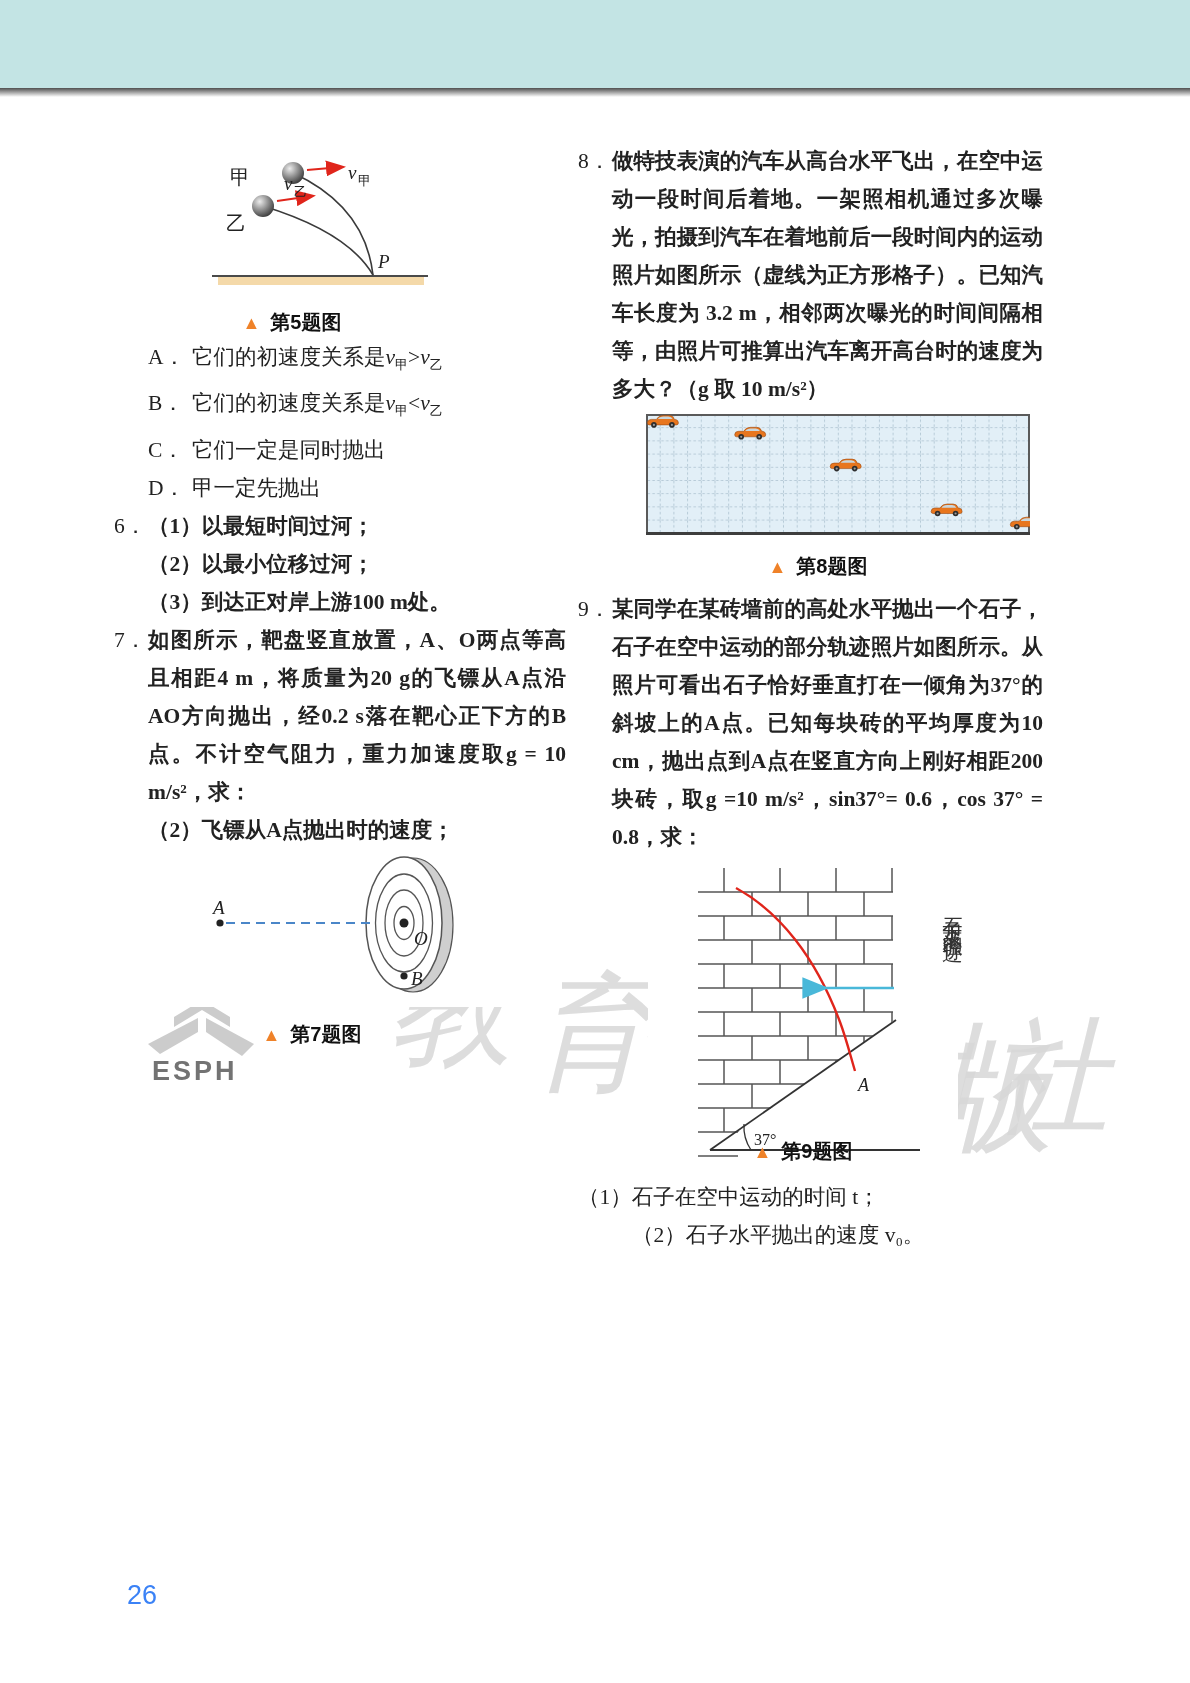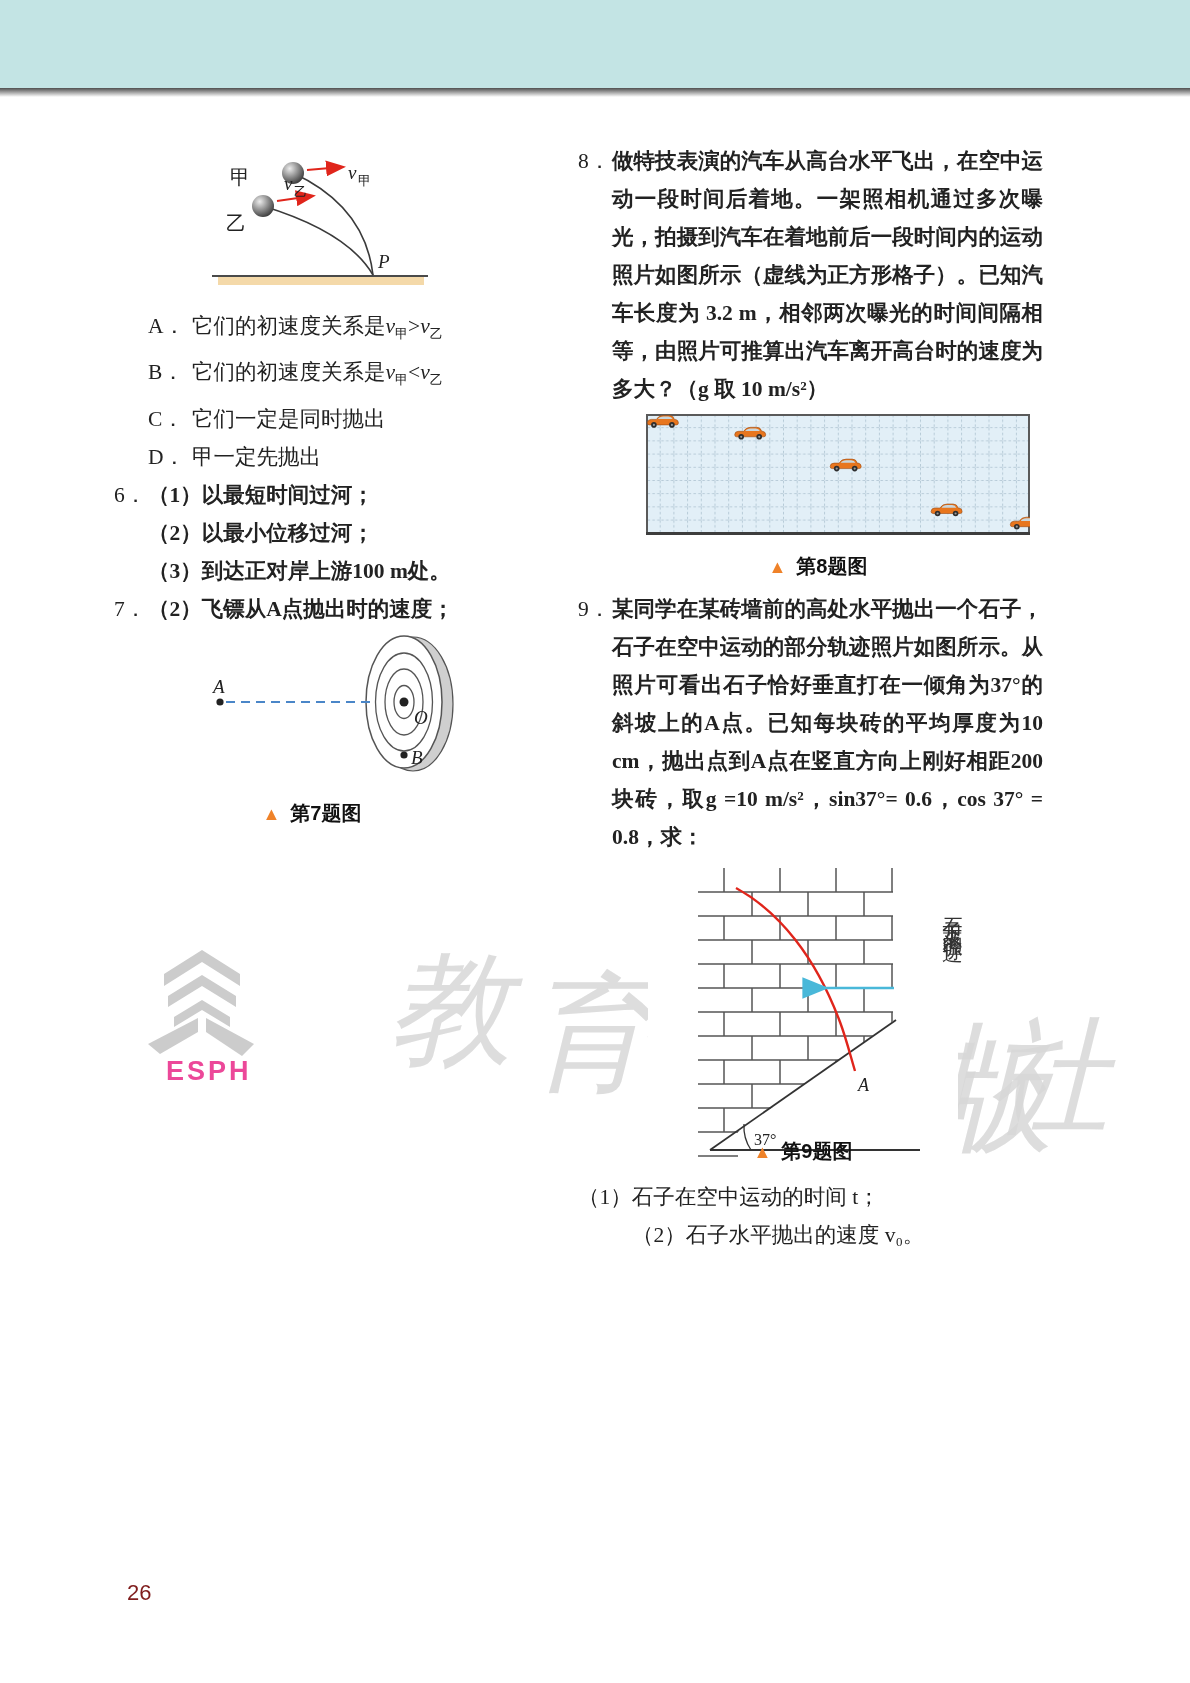--- a/index.html
+++ b/index.html
@@ -13,22 +13,22 @@
   .header-shadow { position:absolute; top:88px; left:0; width:1190px; height:9px;
     background:linear-gradient(#4f4f4f, rgba(255,255,255,0)); z-index:2; }
   .brand { position:absolute; left:40px; top:20px; display:flex; align-items:baseline;
     color:#17a39e; font-family:"Liberation Sans", sans-serif; font-weight:bold; }
   .brand .subject { font-size:48px; letter-spacing:3px; }
   .brand .edition { font-size:31px; margin-left:26px; letter-spacing:7px; }
   
   .wm-layer { position:absolute; inset:0; z-index:0; }
   .wm-char { position:absolute; font-size:124px; color:#d8d8d8; opacity:.85;
     font-family:"DejaVu Serif", serif; font-style:italic; }
-  .wm-esph-text { position:absolute; left:166px; top:1056px; font-family:"Liberation Sans",sans-serif;
-    font-weight:bold; font-size:27px; letter-spacing:3px; color:#ec4899; }
+  .wm-esph-text { position:absolute; left:152px; top:1056px; font-family:"Liberation Sans",sans-serif;
+    font-weight:bold; font-size:27px; letter-spacing:3px; color:#737373; }
   .wm-logo { position:absolute; left:136px; top:948px; }
   
   .col { position:absolute; top:142px; z-index:1; font-size:21.5px; line-height:38px; text-align:justify; }
   .col-left  { left:114px; width:452px; }
   .col-right { left:578px; width:465px; }
   .problem { display:flex; }
   .pnum { flex:0 0 34px; }
   .pbody { flex:1;font-weight:bold; }
   .opt { display:flex; margin-left:34px; }
   .opt-label { flex:0 0 44px; }
@@ -45,21 +45,21 @@
   .fig8 { margin:6px 0 0 68px; }
   .fig8cap { width:384px; margin-left:48px; margin-top:4px; }
   .fig9wrap { position:relative; width:465px; height:318px; margin-top:4px; }
   .fig9svg { position:absolute; left:70px; top:0; background:#fff; }
   .fig9label { position:absolute; left:356px; top:42px; writing-mode:vertical-rl;
     font-size:20px; letter-spacing:4px; color:#333; }
   .fig9cap { width:310px; margin-left:70px; margin-top:2px; }
   svg text { font-family:"Liberation Serif", serif; fill:#222; }
   
   .pagenum { position:absolute; left:127px; top:1580px; z-index:1;
-    font-family:"Liberation Sans", sans-serif; font-size:22px; color:#7f1d1d; }
+    font-family:"Liberation Sans", sans-serif; font-size:27px; color:#3b82f6; }
 </style>
 </head>
 <body>
 
 <div class="wm-layer">
   <span class="wm-char" style="left:388px; top:928px;">教</span>
   <span class="wm-char" style="left:528px; top:952px;">育</span>
   <span class="wm-char" style="left:644px; top:924px;">科</span>
   <span class="wm-char" style="left:762px; top:950px;">学</span>
   <span class="wm-char" style="left:862px; top:984px;">出</span>
@@ -108,20 +108,23 @@
       <line x1="105" y1="57" x2="140" y2="52" stroke="#e0251b" stroke-width="2" marker-end="url(#redarrow)"></line>
       <text x="58" y="40" font-size="20">甲</text>
       <text x="54" y="86" font-size="20">乙</text>
       <text x="176" y="35" font-size="19" font-style="italic">v</text>
       <text x="186" y="41" font-size="13">甲</text>
       <text x="112" y="46" font-size="19" font-style="italic">v</text>
       <text x="122" y="52" font-size="13">乙</text>
       <text x="206" y="124" font-size="19" font-style="italic">P</text>
     </svg>
   </div>
+  <div class="figcap fig5cap">
+    <span class="tri">▲</span><span>第5题图</span>
+  </div>
 
   <div class="opt">
     <span class="opt-label">A．</span>
     <span><span>它们的初速度关系是</span><i class="var">v</i><sub class="cn">甲</sub><span>&gt;</span><i class="var">v</i><sub class="cn">乙</sub></span>
   </div>
   <div class="opt">
     <span class="opt-label">B．</span>
     <span><span>它们的初速度关系是</span><i class="var">v</i><sub class="cn">甲</sub><span>&lt;</span><i class="var">v</i><sub class="cn">乙</sub></span>
   </div>
   <div class="opt">
@@ -138,20 +141,21 @@
     <div class="pbody">
       <p class="subitem">（1）以最短时间过河；</p>
       <p class="subitem">（2）以最小位移过河；</p>
       <p class="subitem">（3）到达正对岸上游100 m处。</p>
     </div>
   </div>
 
   <div class="problem">
     <span class="pnum">7．</span>
     <div class="pbody">
+      <p>如图所示，靶盘竖直放置，A、O两点等高且相距4 m，将质量为20 g的飞镖从A点沿AO方向抛出，经0.2 s落在靶心正下方的B点。不计空气阻力，重力加速度取g = 10 m/s²，求：</p>
       <p class="subitem">（2）飞镖从A点抛出时的速度；</p>
     </div>
   </div>
 
   <div class="fig7">
     <svg width="420" height="152" viewBox="0 0 420 152" style="background:#fff">
       <ellipse cx="271" cy="70" rx="40" ry="67" fill="#cfcfcf" stroke="#555" stroke-width="1.2"></ellipse>
       <ellipse cx="262" cy="68" rx="38" ry="66" fill="#ffffff" stroke="#555" stroke-width="1.5"></ellipse>
       <ellipse cx="262" cy="68" rx="28.5" ry="49" fill="none" stroke="#555" stroke-width="1.3"></ellipse>
       <ellipse cx="262" cy="68" rx="19" ry="33" fill="none" stroke="#555" stroke-width="1.3"></ellipse>

